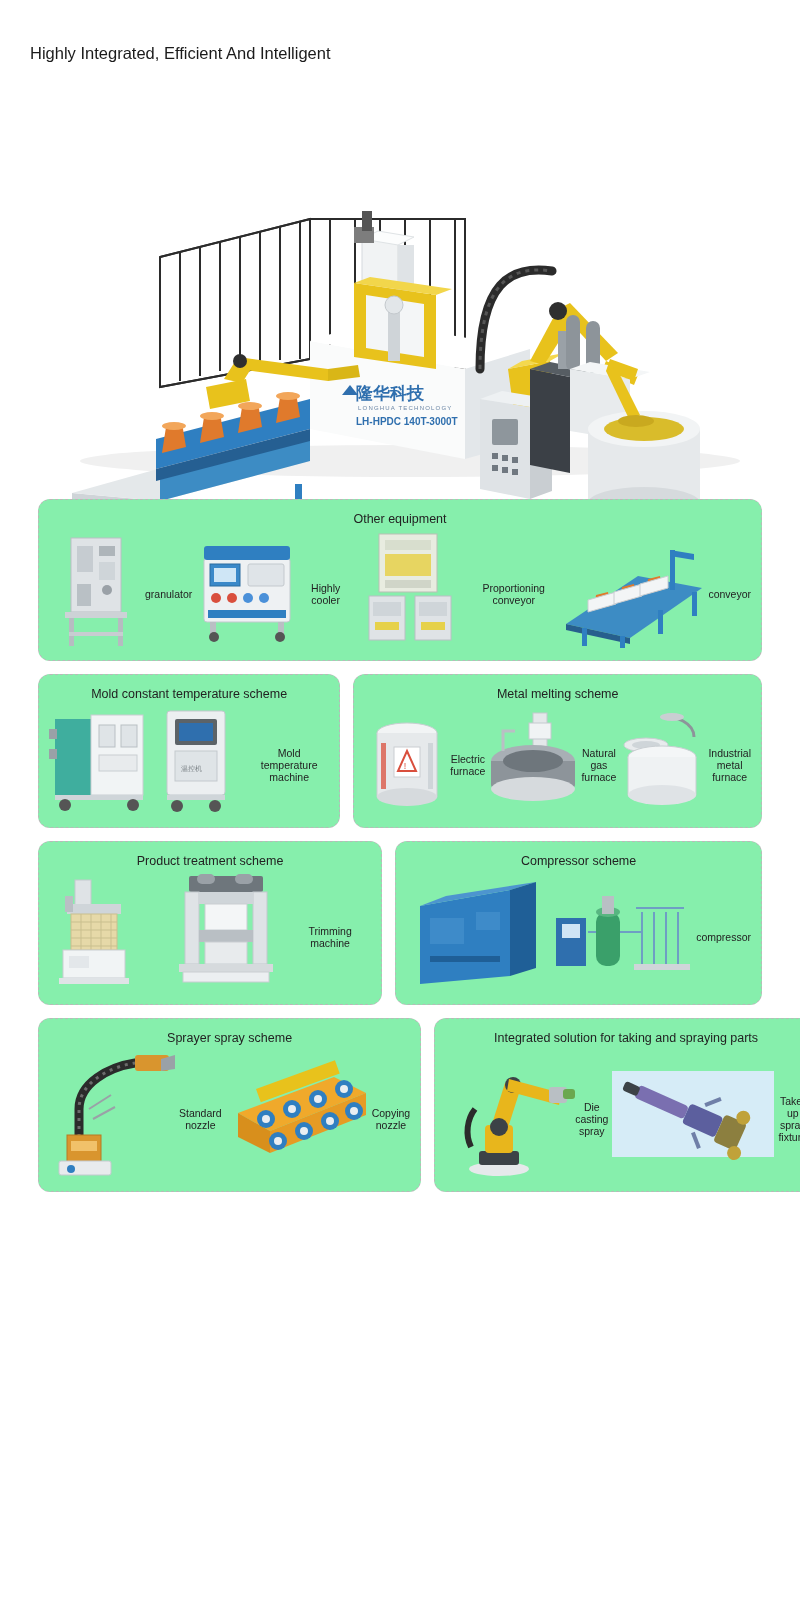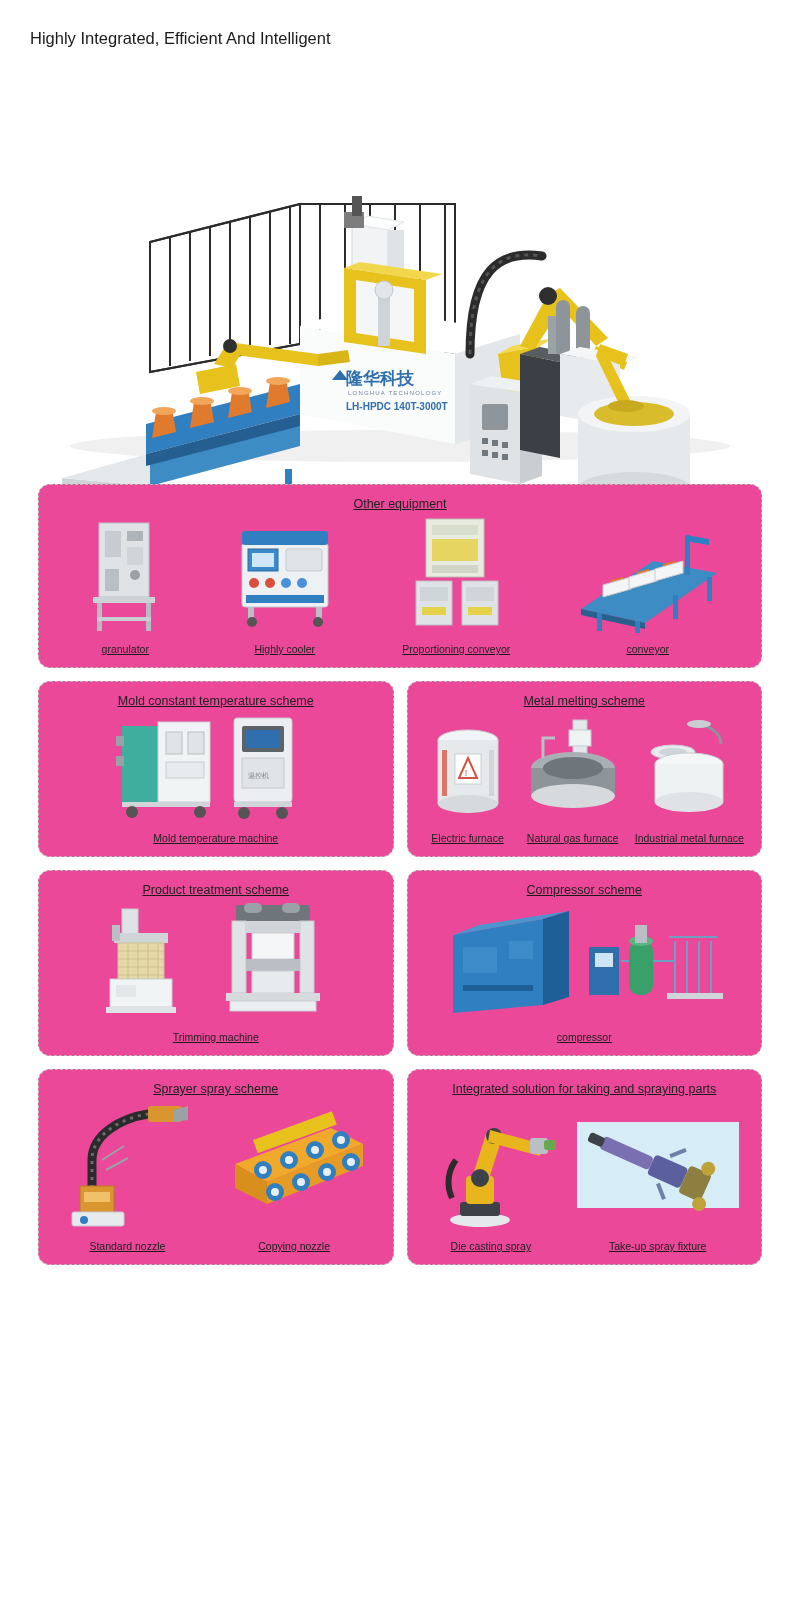--- a/index.html
+++ b/index.html
@@ -12,44 +12,43 @@
   }
   .page { position: relative; width: 800px; height: 1601px; overflow: hidden; }
 
   .header { padding: 26px 0 0 30px; }
   .title {
     font-size: 23px; font-weight: bold; line-height: 1.28;
     letter-spacing: 0.1px; color: #111;
     white-space: pre-line;
   }
   .subtitle {
-    margin-top: 3px; font-size: 16.5px; color: #1b1b1b; font-weight: normal;
+    margin-top: 18px; font-size: 16.5px; color: #1b1b1b; font-weight: normal;
   }
 
   
-  .hero { position: relative; width: 692px; height: 430px; margin-top: 6px; }
+  .hero { position: relative; width: 692px; height: 430px; margin-top: 6px; padding-left: 10px; }
   .hero svg { display: block; }
 
   
   .cards { padding: 0 38px; }
   .card {
     border: 1px dashed #b9b9b9;
     border-radius: 12px;
-    background: #ec4899;
+    background: #86efac;
     padding: 12px 10px 12px 10px;
     position: relative;
-    text-decoration: underline;
   }
   .card-title {
     text-align: center; font-size: 12.5px; color: #222; margin-bottom: 4px;
   }
   .row { display: flex; gap: 13px; margin-bottom: 13px; }
   .row > .card { flex: 1; }
   .items { display: flex; justify-content: space-around; align-items: flex-end; }
-  .item { display: flex; flex-direction: column; align-items: center; justify-content: flex-end; }
+  .item { display: flex; flex-direction: row; align-items: center; justify-content: flex-end; }
   .item-caption { font-size: 10.5px; color: #222; margin-top: 10px; text-align: center; }
   .thumb { display: flex; align-items: flex-end; justify-content: center; }
 
   
   .card-other .thumb { height: 118px; }
   .card-mold .thumb, .card-melt .thumb { height: 110px; }
   .card-prod .thumb, .card-comp .thumb { height: 120px; }
   .card-spray .thumb, .card-integrated .thumb { height: 130px; }
 </style>
 </head>

